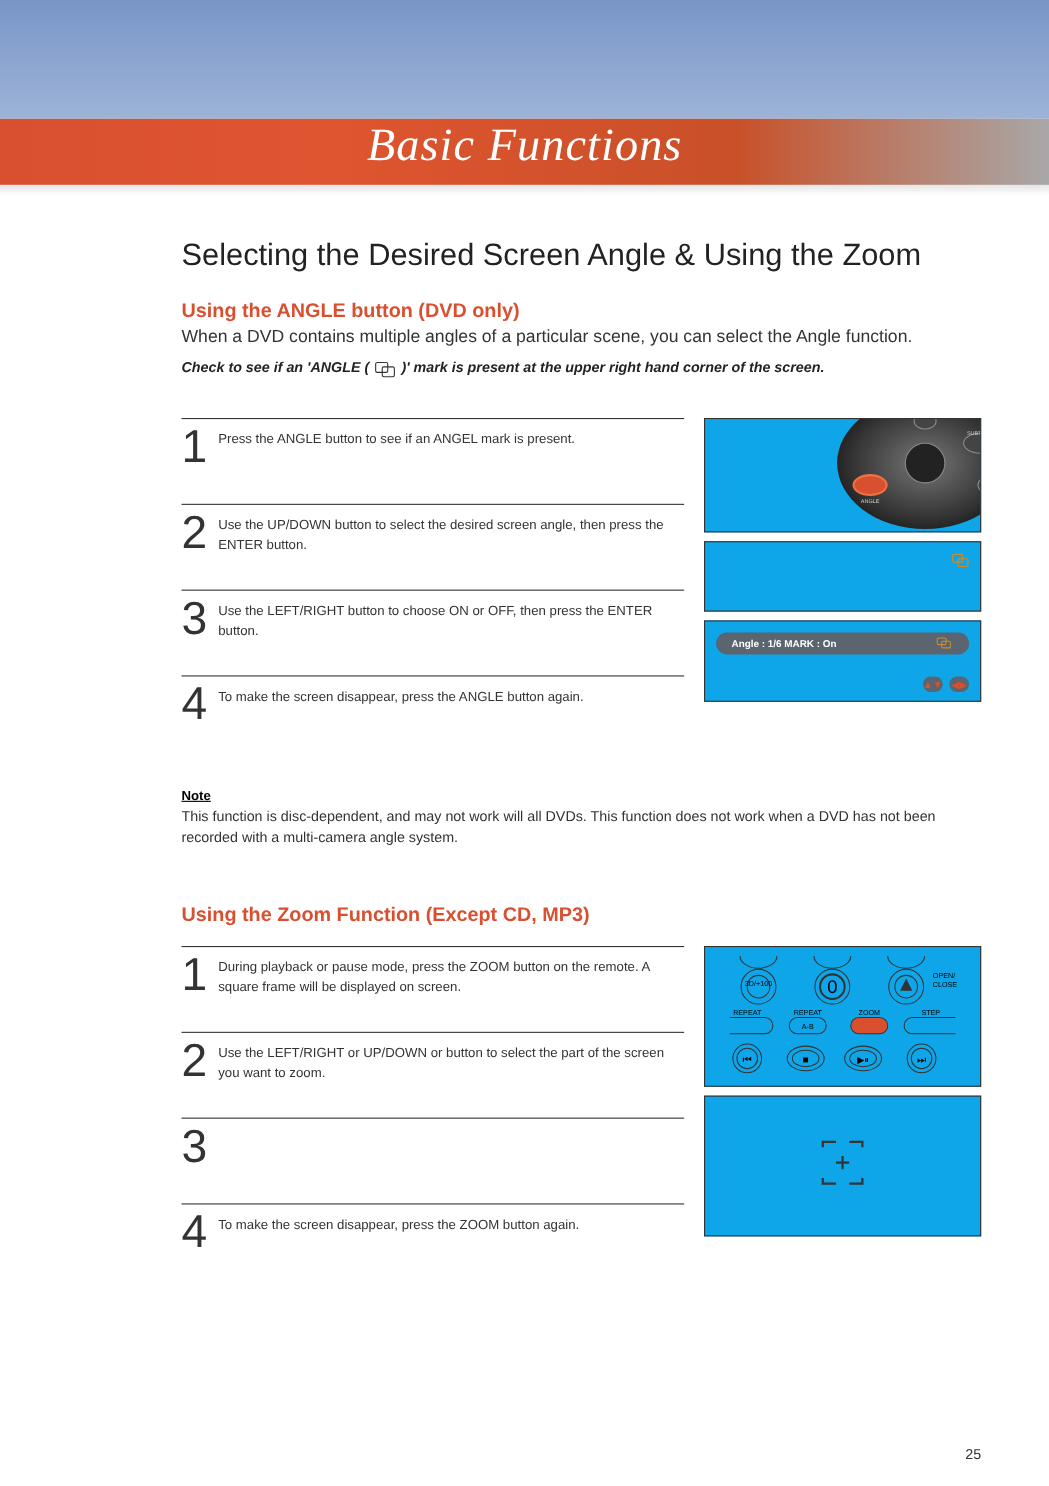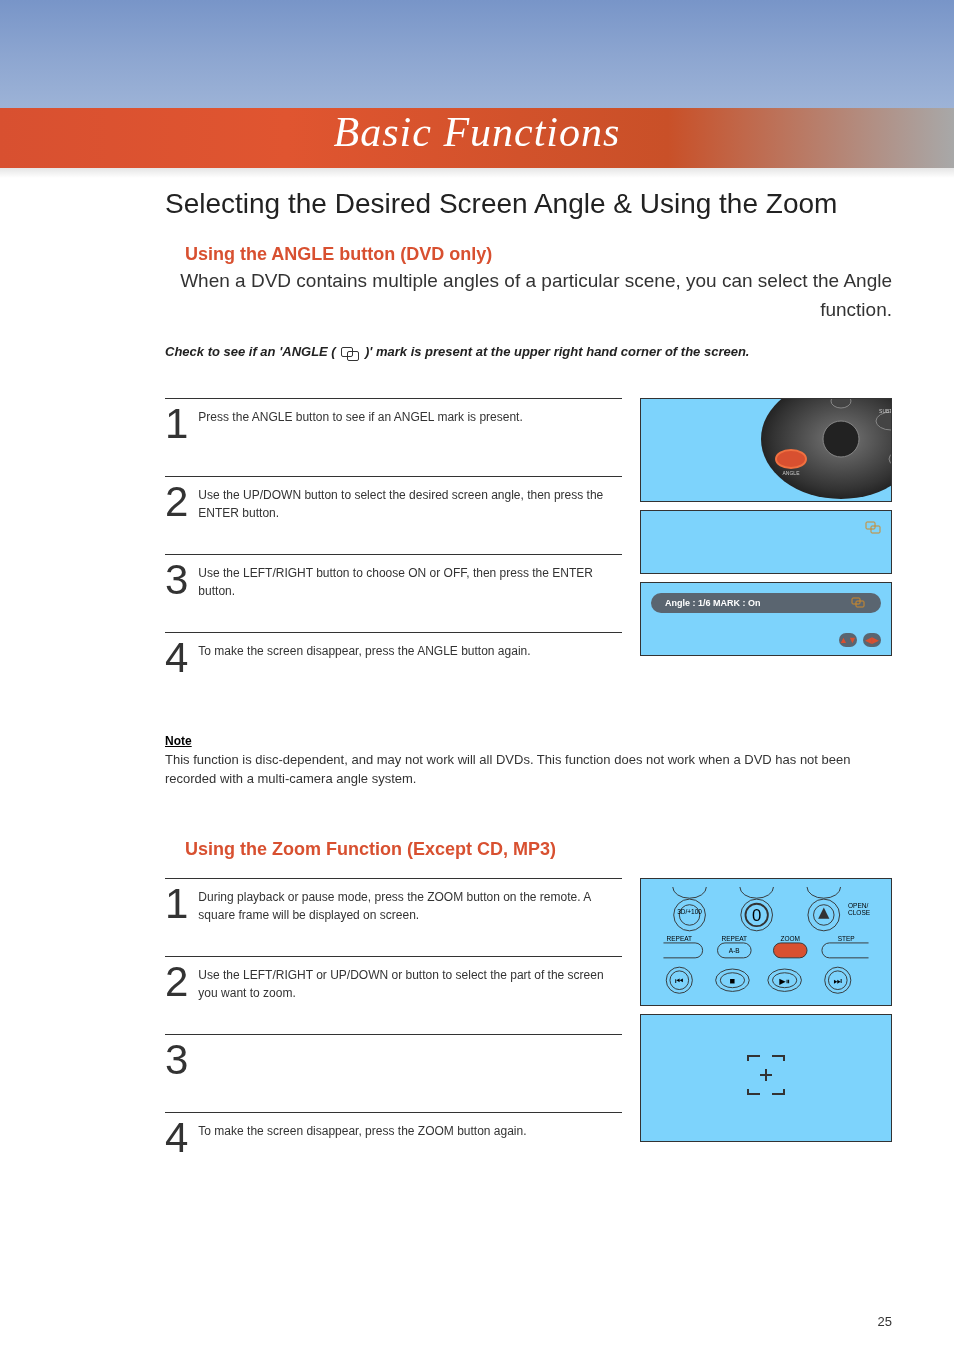--- a/index.html
+++ b/index.html
@@ -39,42 +39,40 @@
     }
     .title-banner h1 {
       color: #fff;
       font-size: 42px;
       font-weight: normal;
       font-family: 'Times New Roman', serif;
       font-style: italic;
       letter-spacing: 1px;
     }
     .content {
-      padding: 20px 62px 0 165px;
+      padding: 48px 62px 0 165px;
     }
     .section-title {
       font-size: 28px;
       font-weight: 300;
       color: #222;
       margin-bottom: 24px;
       font-family: 'Arial Narrow', Arial, sans-serif;
     }
     .subsection-title {
       font-size: 18px;
       font-weight: bold;
       color: #d85030;
       margin-bottom: 2px;
-      margin-left: 20px;
     }
     .subsection-desc {
-      font-size: 19px;
-      color: #333;
-      margin-bottom: 18px;
+      font-size: 16px;
+      color: #333;
+      margin-bottom: 5px;
       line-height: 1.5;
-      text-align: right;
     }
     .check-note {
       font-size: 13px;
       font-weight: bold;
       color: #222;
       margin-bottom: 36px;
       line-height: 1.5;
       font-style: italic;
     }
     .angle-icon-inline {
@@ -138,21 +136,21 @@
       padding-top: 3px;
     }
     .step-subtext {
       font-size: 11px;
       color: #333;
       line-height: 1.4;
       margin-top: 4px;
     }
     .diagram-box {
       border: 1px solid #333;
-      background: #7dd3fc;
+      background: #0ea5e9;
       margin-bottom: 8px;
       position: relative;
     }
     .diagram-remote {
       height: 104px;
       overflow: hidden;
     }
     .remote-svg {
       position: absolute;
       right: -20px;

